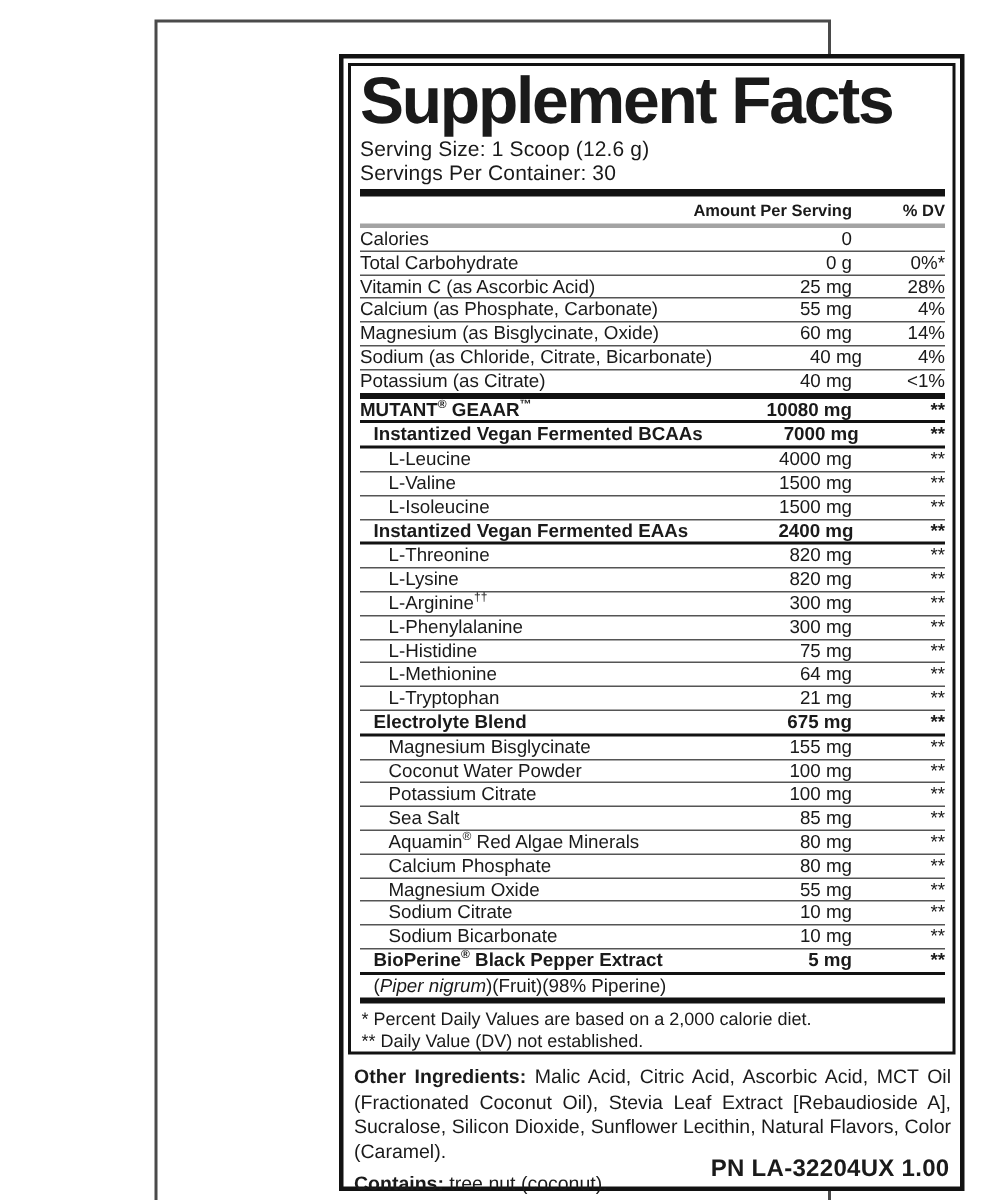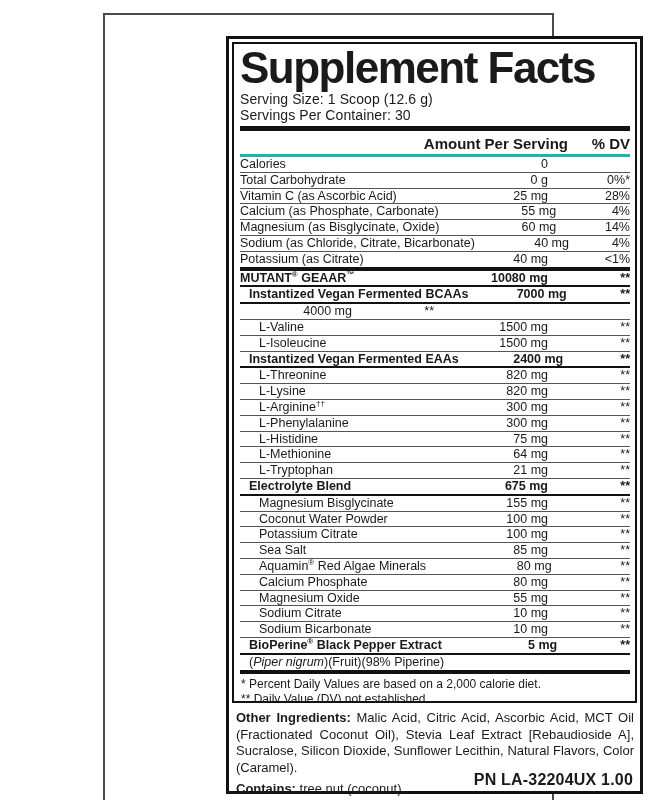--- a/index.html
+++ b/index.html
@@ -10,25 +10,25 @@
   .panel { position:absolute; left:121px; top:21px; width:417px; height:758px; border:3px solid #121212; background:#ffffff; }
 
   .facts-box { margin:3px; height:661px; border:2px solid #121212; padding:2px 5px 0 6px; overflow:hidden; }
 
   .title { font-size:44px; line-height:42px; font-weight:bold; letter-spacing:-1.5px; white-space:nowrap; margin:1px 0 2px 0; }
   .serving { font-size:14px; line-height:16px; letter-spacing:0.1px; }
 
   .bar5 { height:5px; background:#121212; margin:3px 0 2px 0; }
   .bar4 { height:4px; background:#121212; }
 
-  .hdr { display:flex; align-items:flex-end; border-bottom:3px solid #14b8a6; padding:2px 0 2px 0; font-size:15px; font-weight:bold; }
+  .hdr { display:flex; align-items:flex-end; border-bottom:3px solid #a3a3a3; padding:2px 0 2px 0; font-size:11px; font-weight:bold; }
   .hdr .h-amt { flex:1; text-align:right; }
   .hdr .h-dv  { width:62px; text-align:right; }
 
-  .row { display:flex; align-items:baseline; border-bottom:1px solid #555; padding:1px 0 0 0; font-size:12.5px; line-height:13.8px;gap:20px; }
+  .row { display:flex; align-items:baseline; border-bottom:1px solid #555; padding:1px 0 0 0; font-size:12.5px; line-height:13.8px; }
   .row:last-child { border-bottom:none; }
   .row .lbl { flex:1; white-space:nowrap; overflow:visible; }
   .row .amt { width:112px; text-align:right; white-space:nowrap; }
   .row .dv  { width:62px;  text-align:right; white-space:nowrap; }
 
   .row.section { font-weight:bold; border-bottom-width:2px; border-bottom-color:#121212;align-items:center; }
   .row.group   { border-bottom-width:2px; border-bottom-color:#121212; }
   .row.group .lbl, .row.group .amt, .row.group .dv { font-weight:bold; }
   .row.group .lbl { padding-left:9px; }
   .row.item .lbl  { padding-left:19px; }
@@ -110,20 +110,21 @@
               <span class="lbl">MUTANT<sup>®</sup> GEAAR<sup>™</sup></span>
               <span class="amt">10080 mg</span>
               <span class="dv">**</span>
             </div>
             <div class="row group">
               <span class="lbl">Instantized Vegan Fermented BCAAs</span>
               <span class="amt">7000 mg</span>
               <span class="dv">**</span>
             </div>
             <div class="row item">
+              <span class="lbl">L-Leucine</span>
               <span class="amt">4000 mg</span>
               <span class="dv">**</span>
             </div>
             <div class="row item">
               <span class="lbl">L-Valine</span>
               <span class="amt">1500 mg</span>
               <span class="dv">**</span>
             </div>
             <div class="row item">
               <span class="lbl">L-Isoleucine</span>

